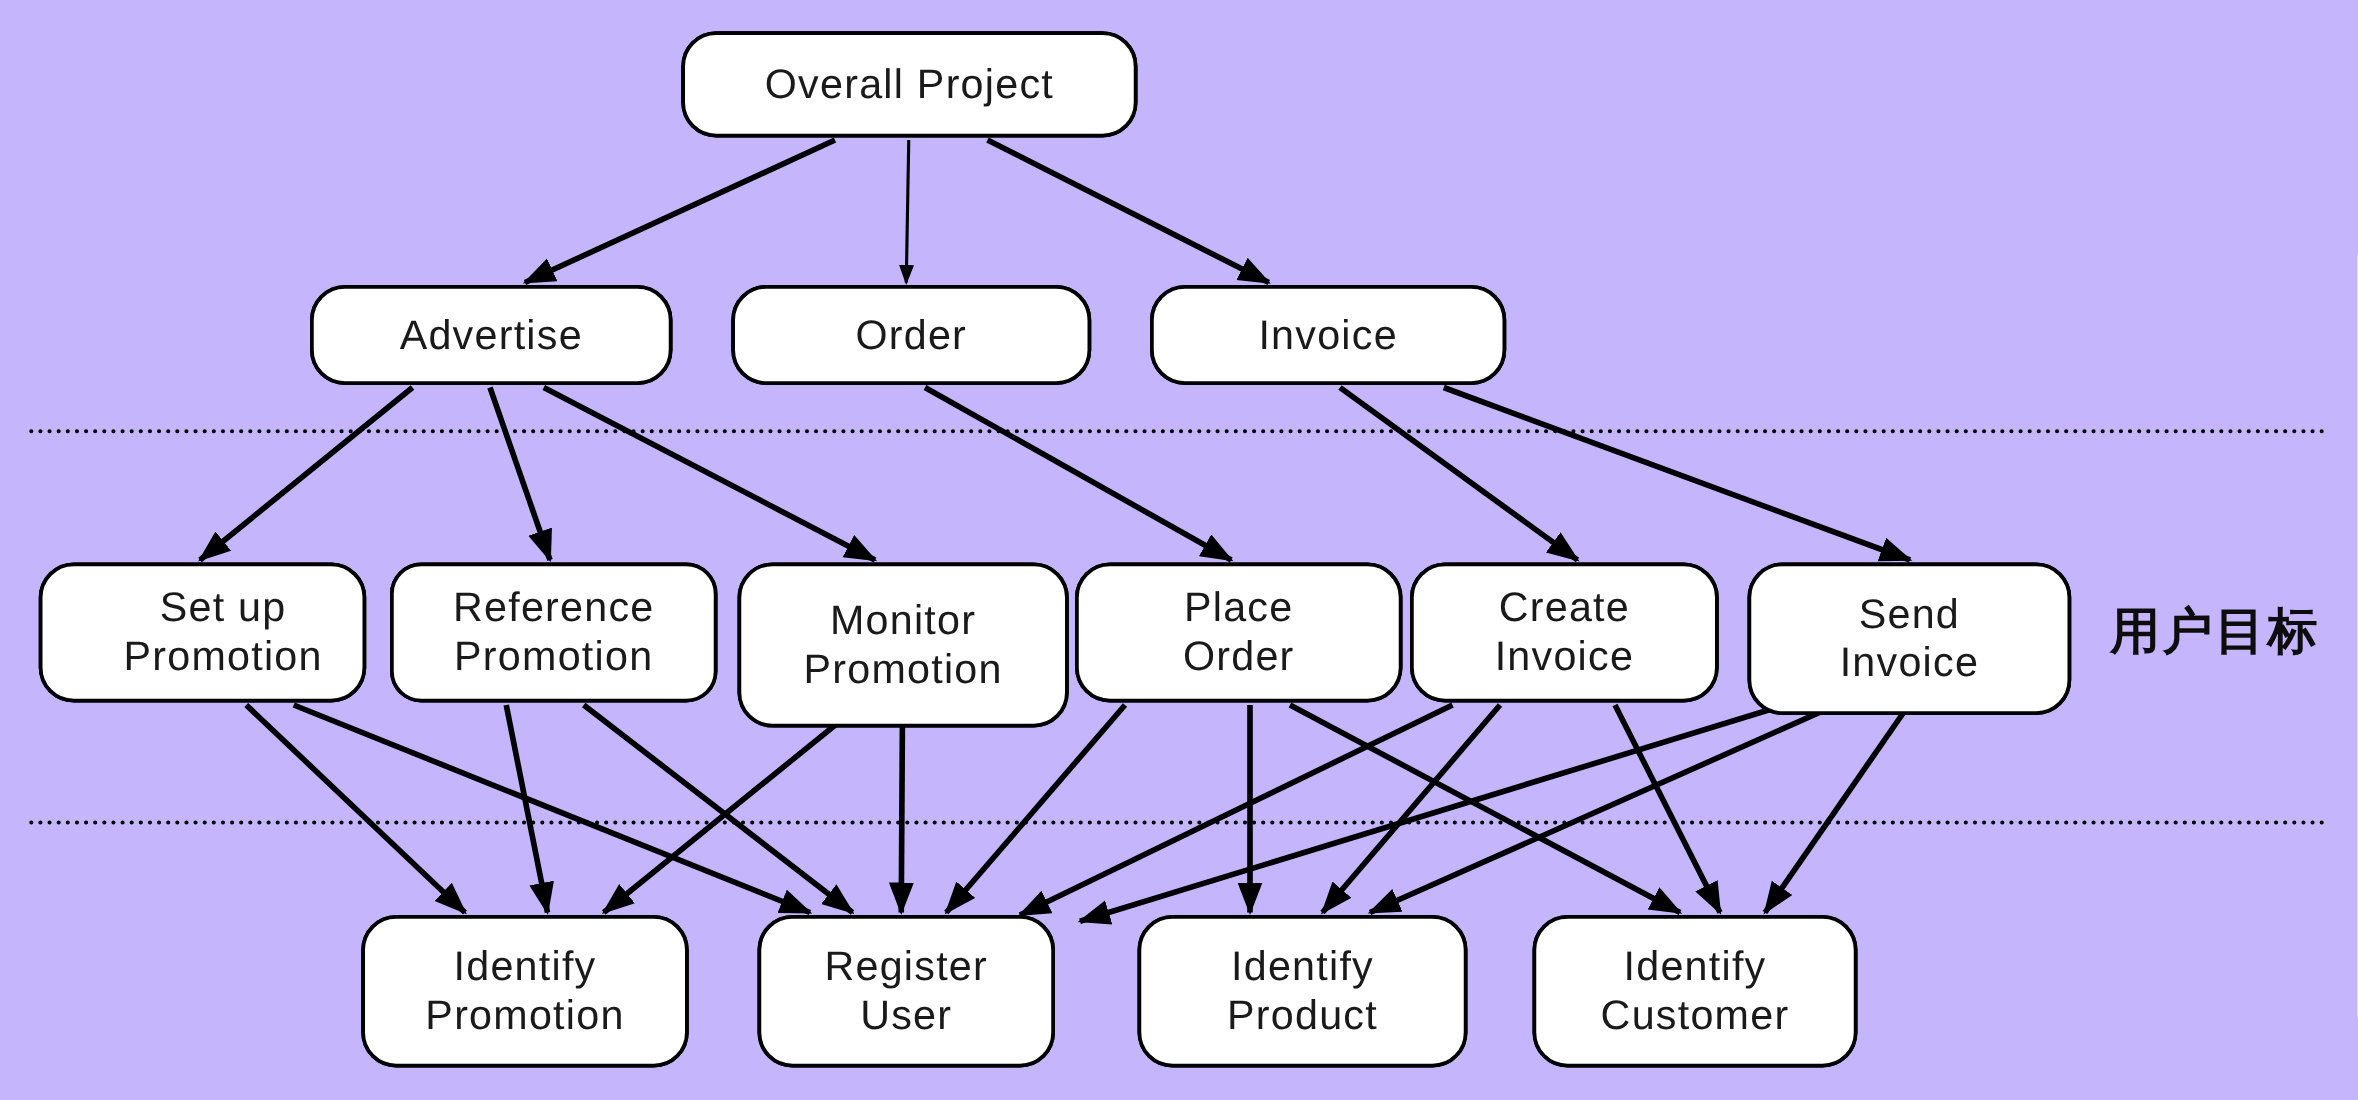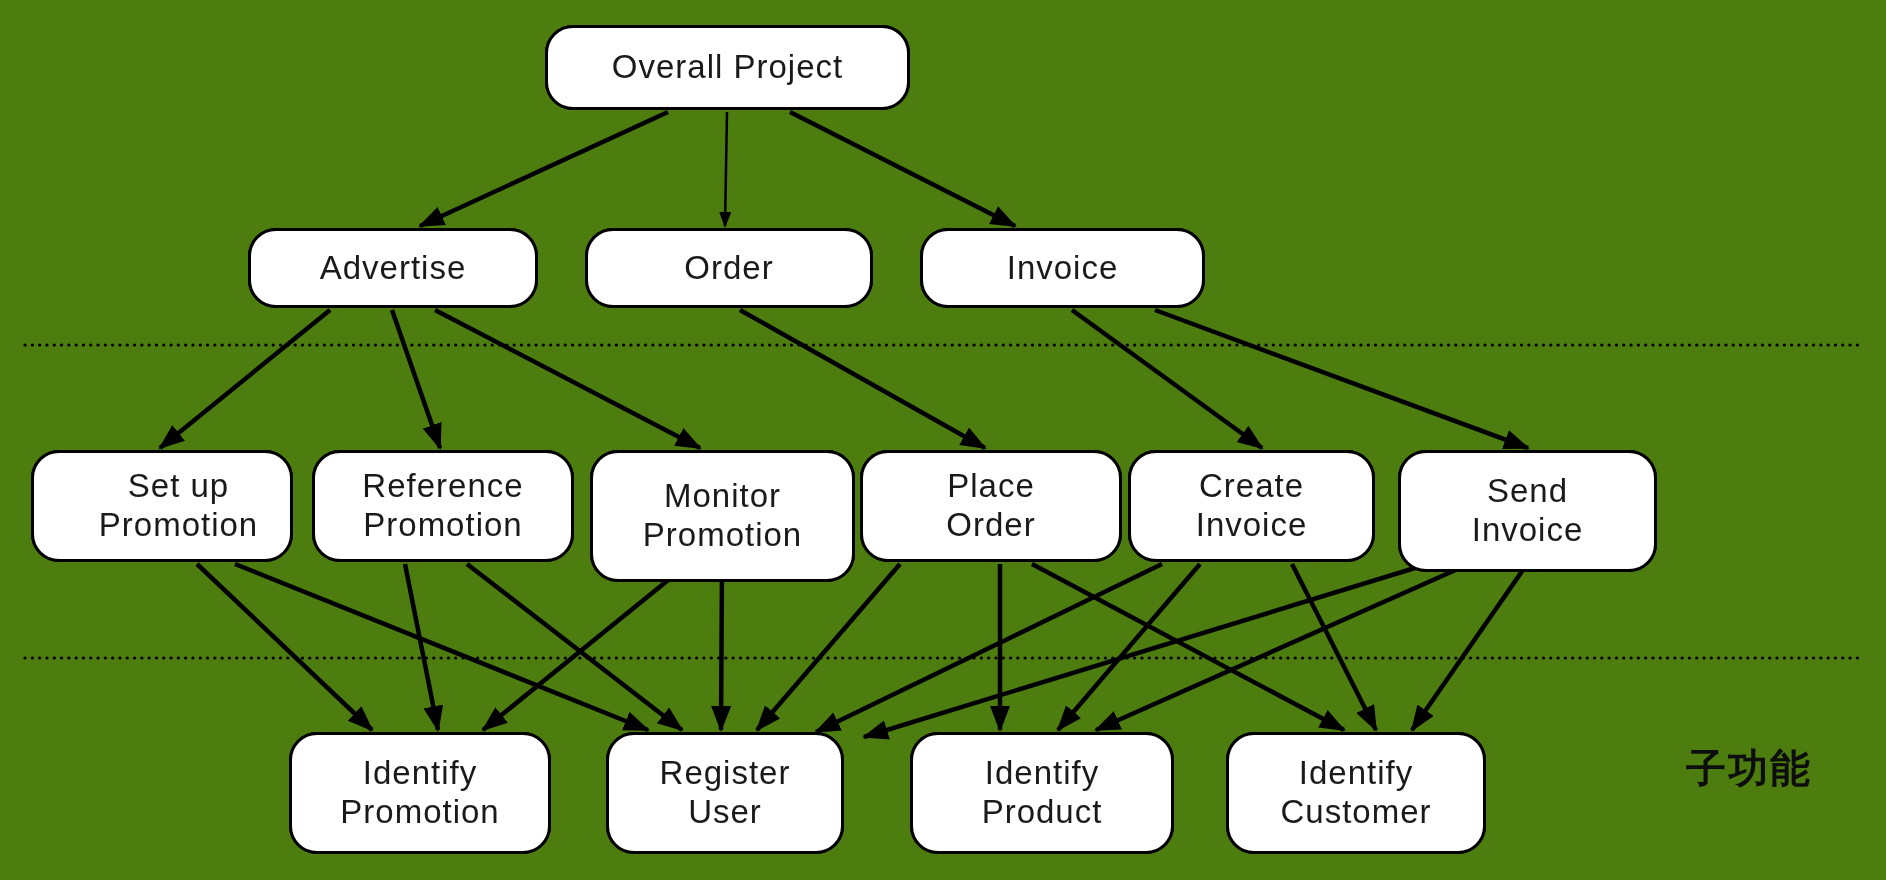--- a/index.html
+++ b/index.html
@@ -4,21 +4,21 @@
 <style>
   html, body {
     margin: 0;
     padding: 0;
     background: #ffffff;
   }
   .canvas {
     position: relative;
     width: 1886px;
     height: 880px;
-    background: #4d7c0f;
+    background: #c4b5fd;
     font-family: "Liberation Sans", "DejaVu Sans", sans-serif;
     overflow: hidden;
   }
   #edges-svg {
     position: absolute;
     left: 0; top: 0;
     width: 1886px;
     height: 880px;
     display: block;
   }
@@ -95,35 +95,35 @@
       </g>
   </svg>
 
   <div id="nodes-layer">
       <div class="node" style="left: 545px; top: 25px; width: 365px; height: 85px;">Overall Project</div>
       <div class="node" style="left: 248px; top: 228px; width: 290px; height: 80px;">Advertise</div>
       <div class="node" style="left: 585px; top: 228px; width: 288px; height: 80px;">Order</div>
       <div class="node" style="left: 920px; top: 228px; width: 285px; height: 80px;">Invoice</div>
       <div class="node" style="left: 31px; top: 450px; width: 262px; height: 112px; padding-left: 33px;">Set up
 Promotion</div>
-      <div class="node" style="left: 312px; top: 450px; width: 262px; height: 112px;">Reference
+      <div class="node" style="left: 312px; top: 450px; width: 262px; height: 112px; border-radius: 25px;">Reference
 Promotion</div>
       <div class="node" style="left: 578px; top: 450px; width: 265px; height: 132px; margin-left: 12px;">Monitor
 Promotion</div>
       <div class="node" style="left: 860px; top: 450px; width: 262px; height: 112px;">Place
 Order</div>
       <div class="node" style="left: 1128px; top: 450px; width: 247px; height: 112px;">Create
 Invoice</div>
       <div class="node" style="left: 1398px; top: 450px; width: 259px; height: 122px;">Send
 Invoice</div>
       <div class="node" style="left: 289px; top: 732px; width: 262px; height: 122px;">Identify
 Promotion</div>
       <div class="node" style="left: 606px; top: 732px; width: 238px; height: 122px;">Register
 User</div>
       <div class="node" style="left: 910px; top: 732px; width: 264px; height: 122px;">Identify
 Product</div>
       <div class="node" style="left: 1226px; top: 732px; width: 260px; height: 122px;">Identify
 Customer</div>
     </div>
 
-  <span class="level-label" style="left: 1749px; top: 768px;">子功能</span>
+  <span class="level-label" style="left: 1772px; top: 505px;">用户目标</span>
 
 </div>
 
 </body></html>

